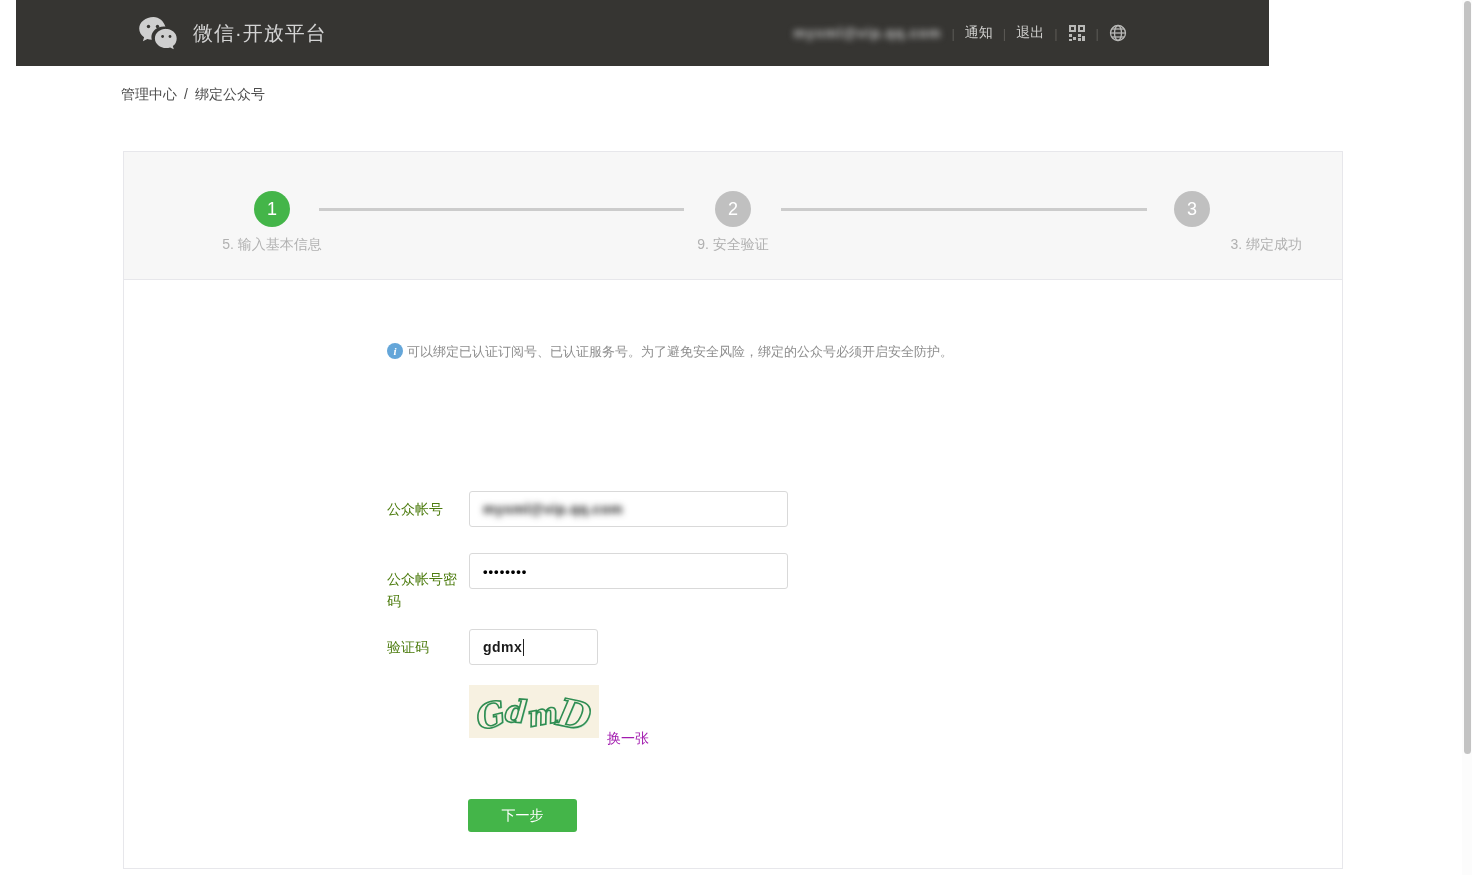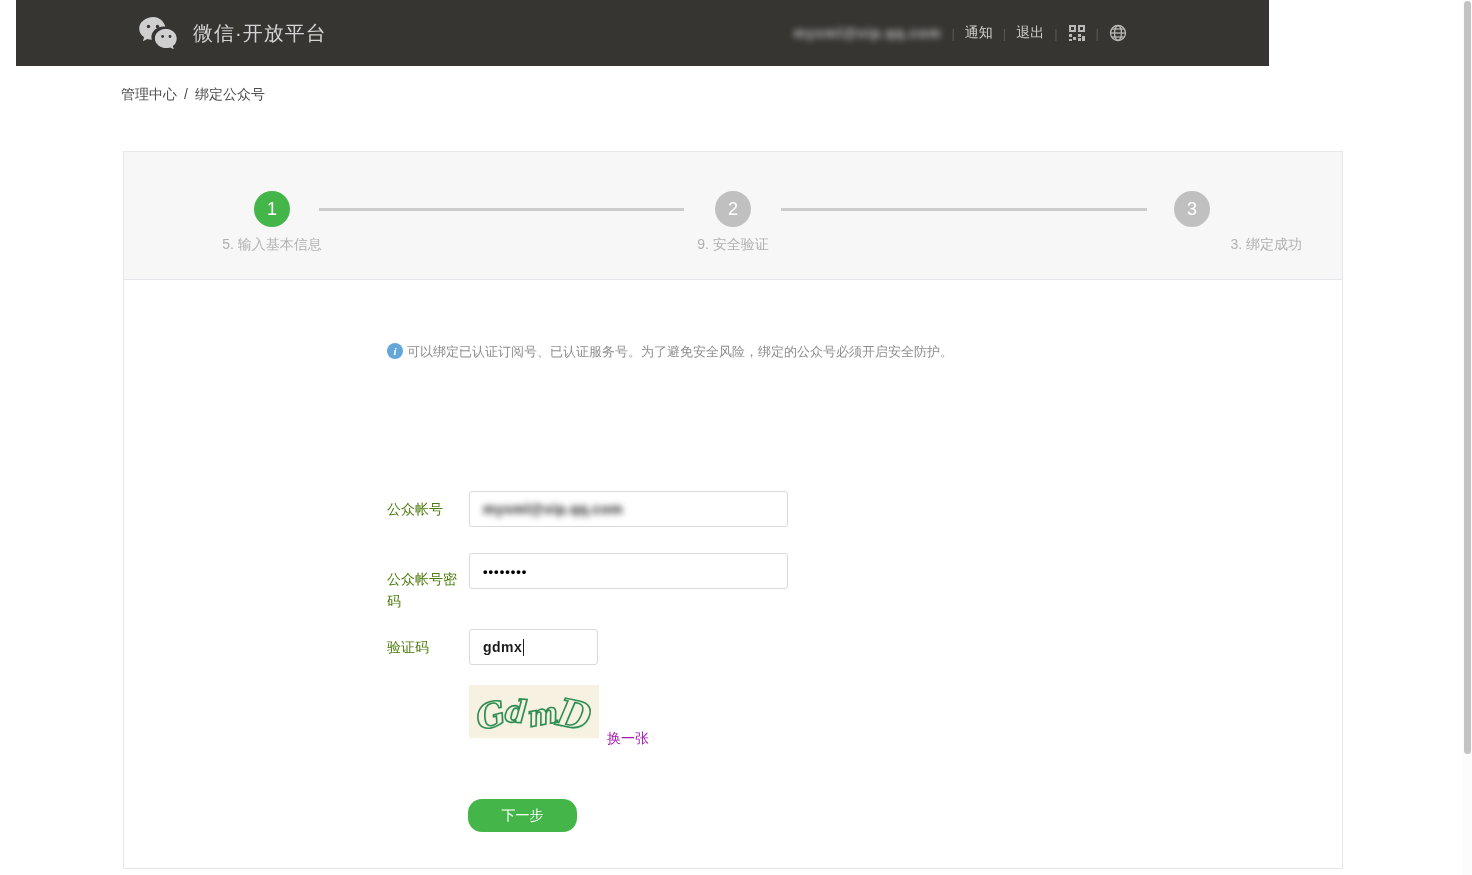--- a/index.html
+++ b/index.html
@@ -74,21 +74,21 @@
     text-shadow:1px 1px 0 #bfe3cc; }
   .captcha-letters .l0 { font-size:34px; transform:rotate(-10deg); }
   .captcha-letters .l1 { font-size:31px; transform:rotate(8deg) translateY(-2px); }
   .captcha-letters .l2 { font-size:29px; transform:rotate(-6deg) translateY(3px); }
   .captcha-letters .l3 { font-size:38px; transform:rotate(16deg) translateY(6px); margin-left:2px; }
 
   .refresh-link { position:absolute; left:483px; top:417px; font-size:14px;
     color:#a21caf; text-decoration:none; cursor:pointer;margin-top:33px; }
 
   .submit-btn { position:absolute; left:344px; top:519px; width:109px; height:33px;
-    background:#44b549; color:#fff; font-size:14px; border:none; border-radius:14px;
+    background:#44b549; color:#fff; font-size:14px; border:none; border-radius:3px;
     cursor:pointer; font-family:inherit; }
 </style>
 </head>
 <body>
 
 <div class="header">
   <div class="logo-wrap">
     <svg class="logo-svg" viewBox="0 0 42 34">
       <path fill="#cfcfcf" d="M16.5 1C8.6 1 2.2 6.2 2.2 12.6c0 3.5 1.9 6.6 4.9 8.7l-1.2 3.9 4.4-2.3c1.4.5 2.9.8 4.5.9-.3-.9-.4-1.8-.4-2.7 0-5.8 5.6-10.5 12.5-10.5.5 0 1 0 1.5.1C26.9 5.3 22.2 1 16.5 1z"></path>
       <circle fill="#363532" cx="11.5" cy="10.5" r="1.7"></circle>

